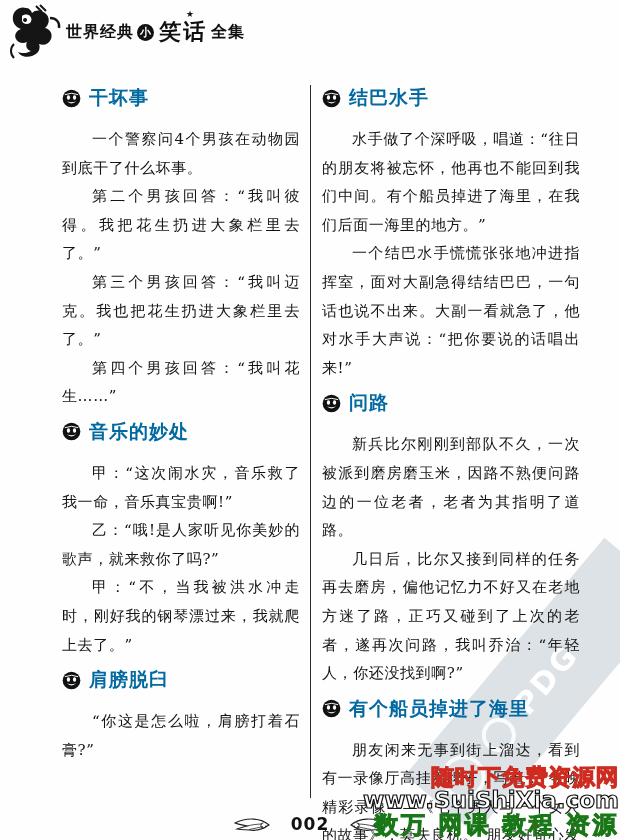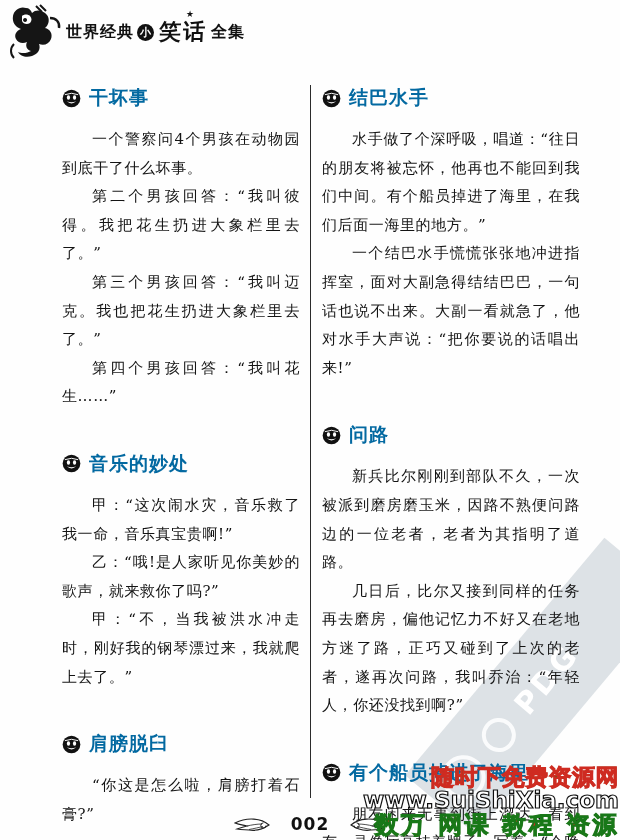--- a/index.html
+++ b/index.html
@@ -18,21 +18,21 @@
               text-align:center; margin:0 3px; flex:0 0 auto; }
   .bt-stylized { font-size:22px; letter-spacing:2px; margin:0 4px 0 2px; position:relative; transform:skewX(-3deg); }
   .bt-star { position:absolute; top:-8px; left:26px; font-size:9px; transform:none; }
 
   
   .col { position:absolute; top:85px; z-index:2; }
   .col-left  { left:62px;  width:238px; }
   .col-right { left:322px; width:258px; }
   .col-divider { position:absolute; left:310px; top:85px; width:1px; height:713px; background:#2b2b2b; z-index:2; }
 
-  .joke + .joke { margin-top:40px; }
+  .joke + .joke { margin-top:8px; }
   .joke-title { display:flex; align-items:center; gap:8px; margin:0 0 14px 0;
                 font-family:"DejaVu Sans", sans-serif; font-size:19px; font-weight:bold; letter-spacing:1px; color:#0369a1; }
   .joke-icon { width:19px; height:19px; flex:0 0 auto; }
   .joke p { margin:0; font-size:15px; line-height:28.6px; text-indent:2em; text-align:justify;
             letter-spacing:0.6px; color:#141414; }
 
   
   .pdg-band { position:absolute; left:385px; top:640px; width:310px; height:92px; background:#dde2e6;
               transform:rotate(-50deg); z-index:1; display:flex; align-items:center; gap:16px; padding-left:14px; box-sizing:border-box; }
   .pdg-ring { width:36px; height:36px; border-radius:50%; border:4px solid rgba(255,255,255,0.85); flex:0 0 auto; }

